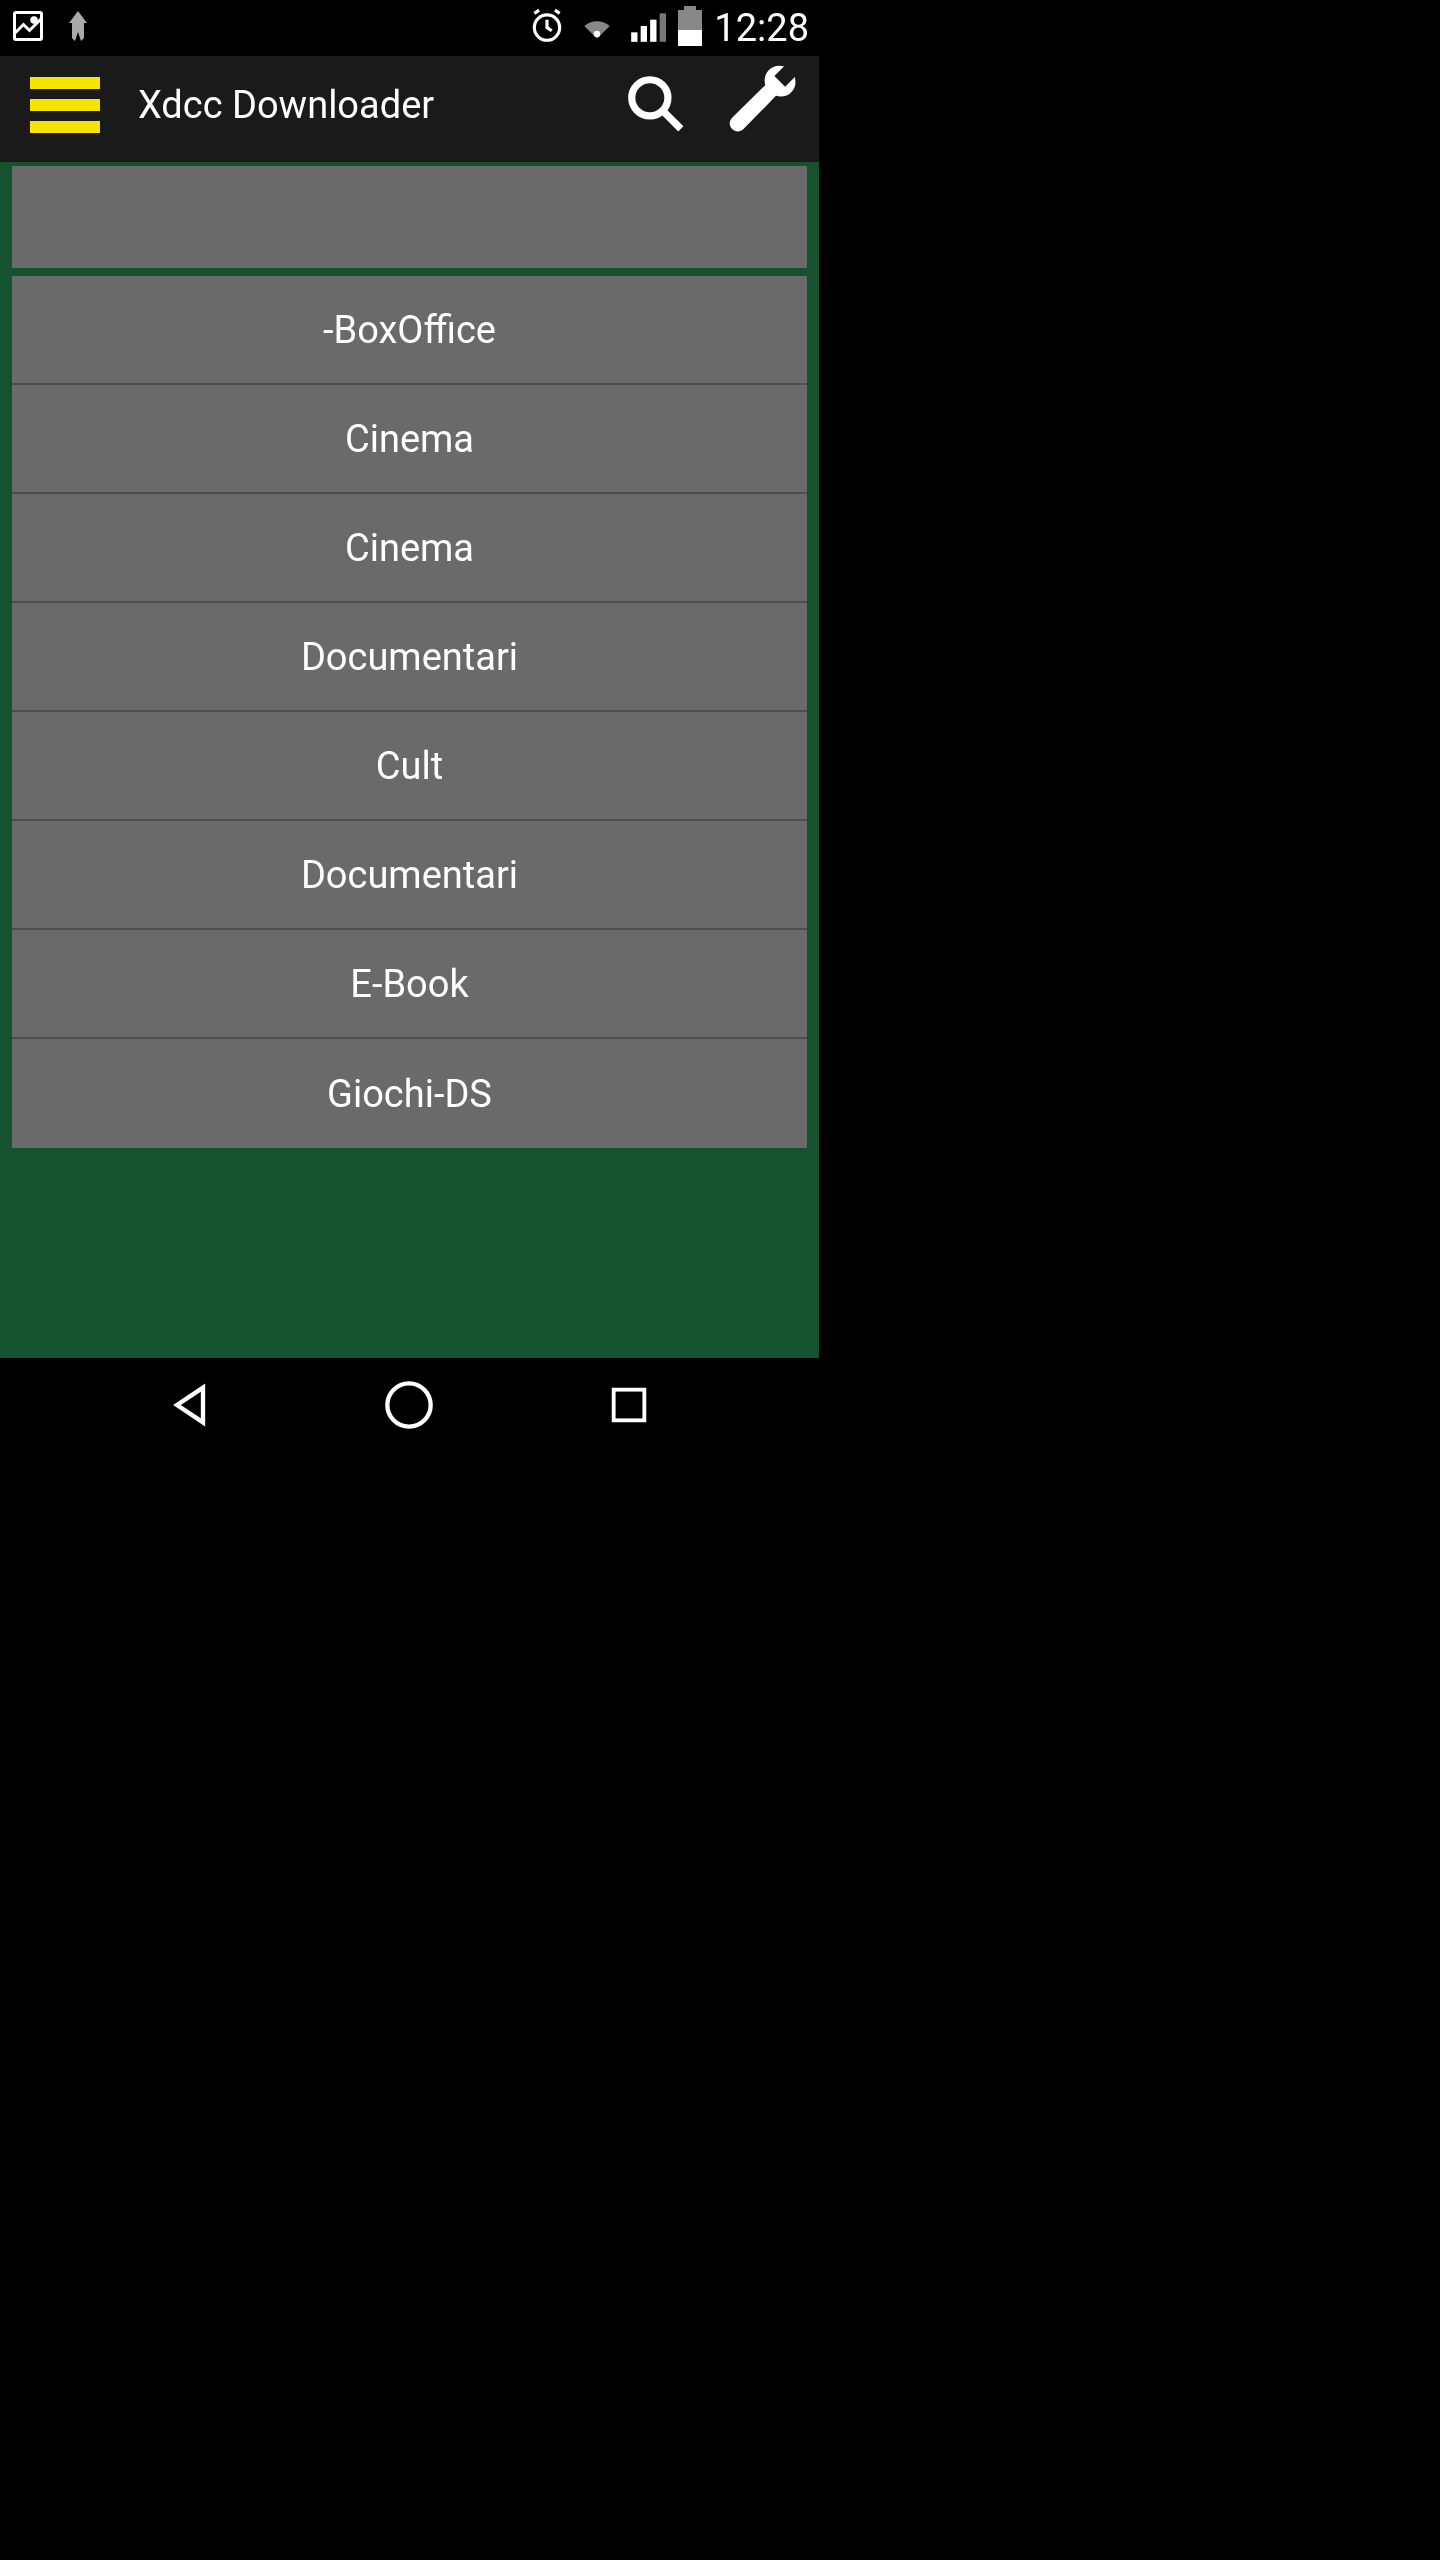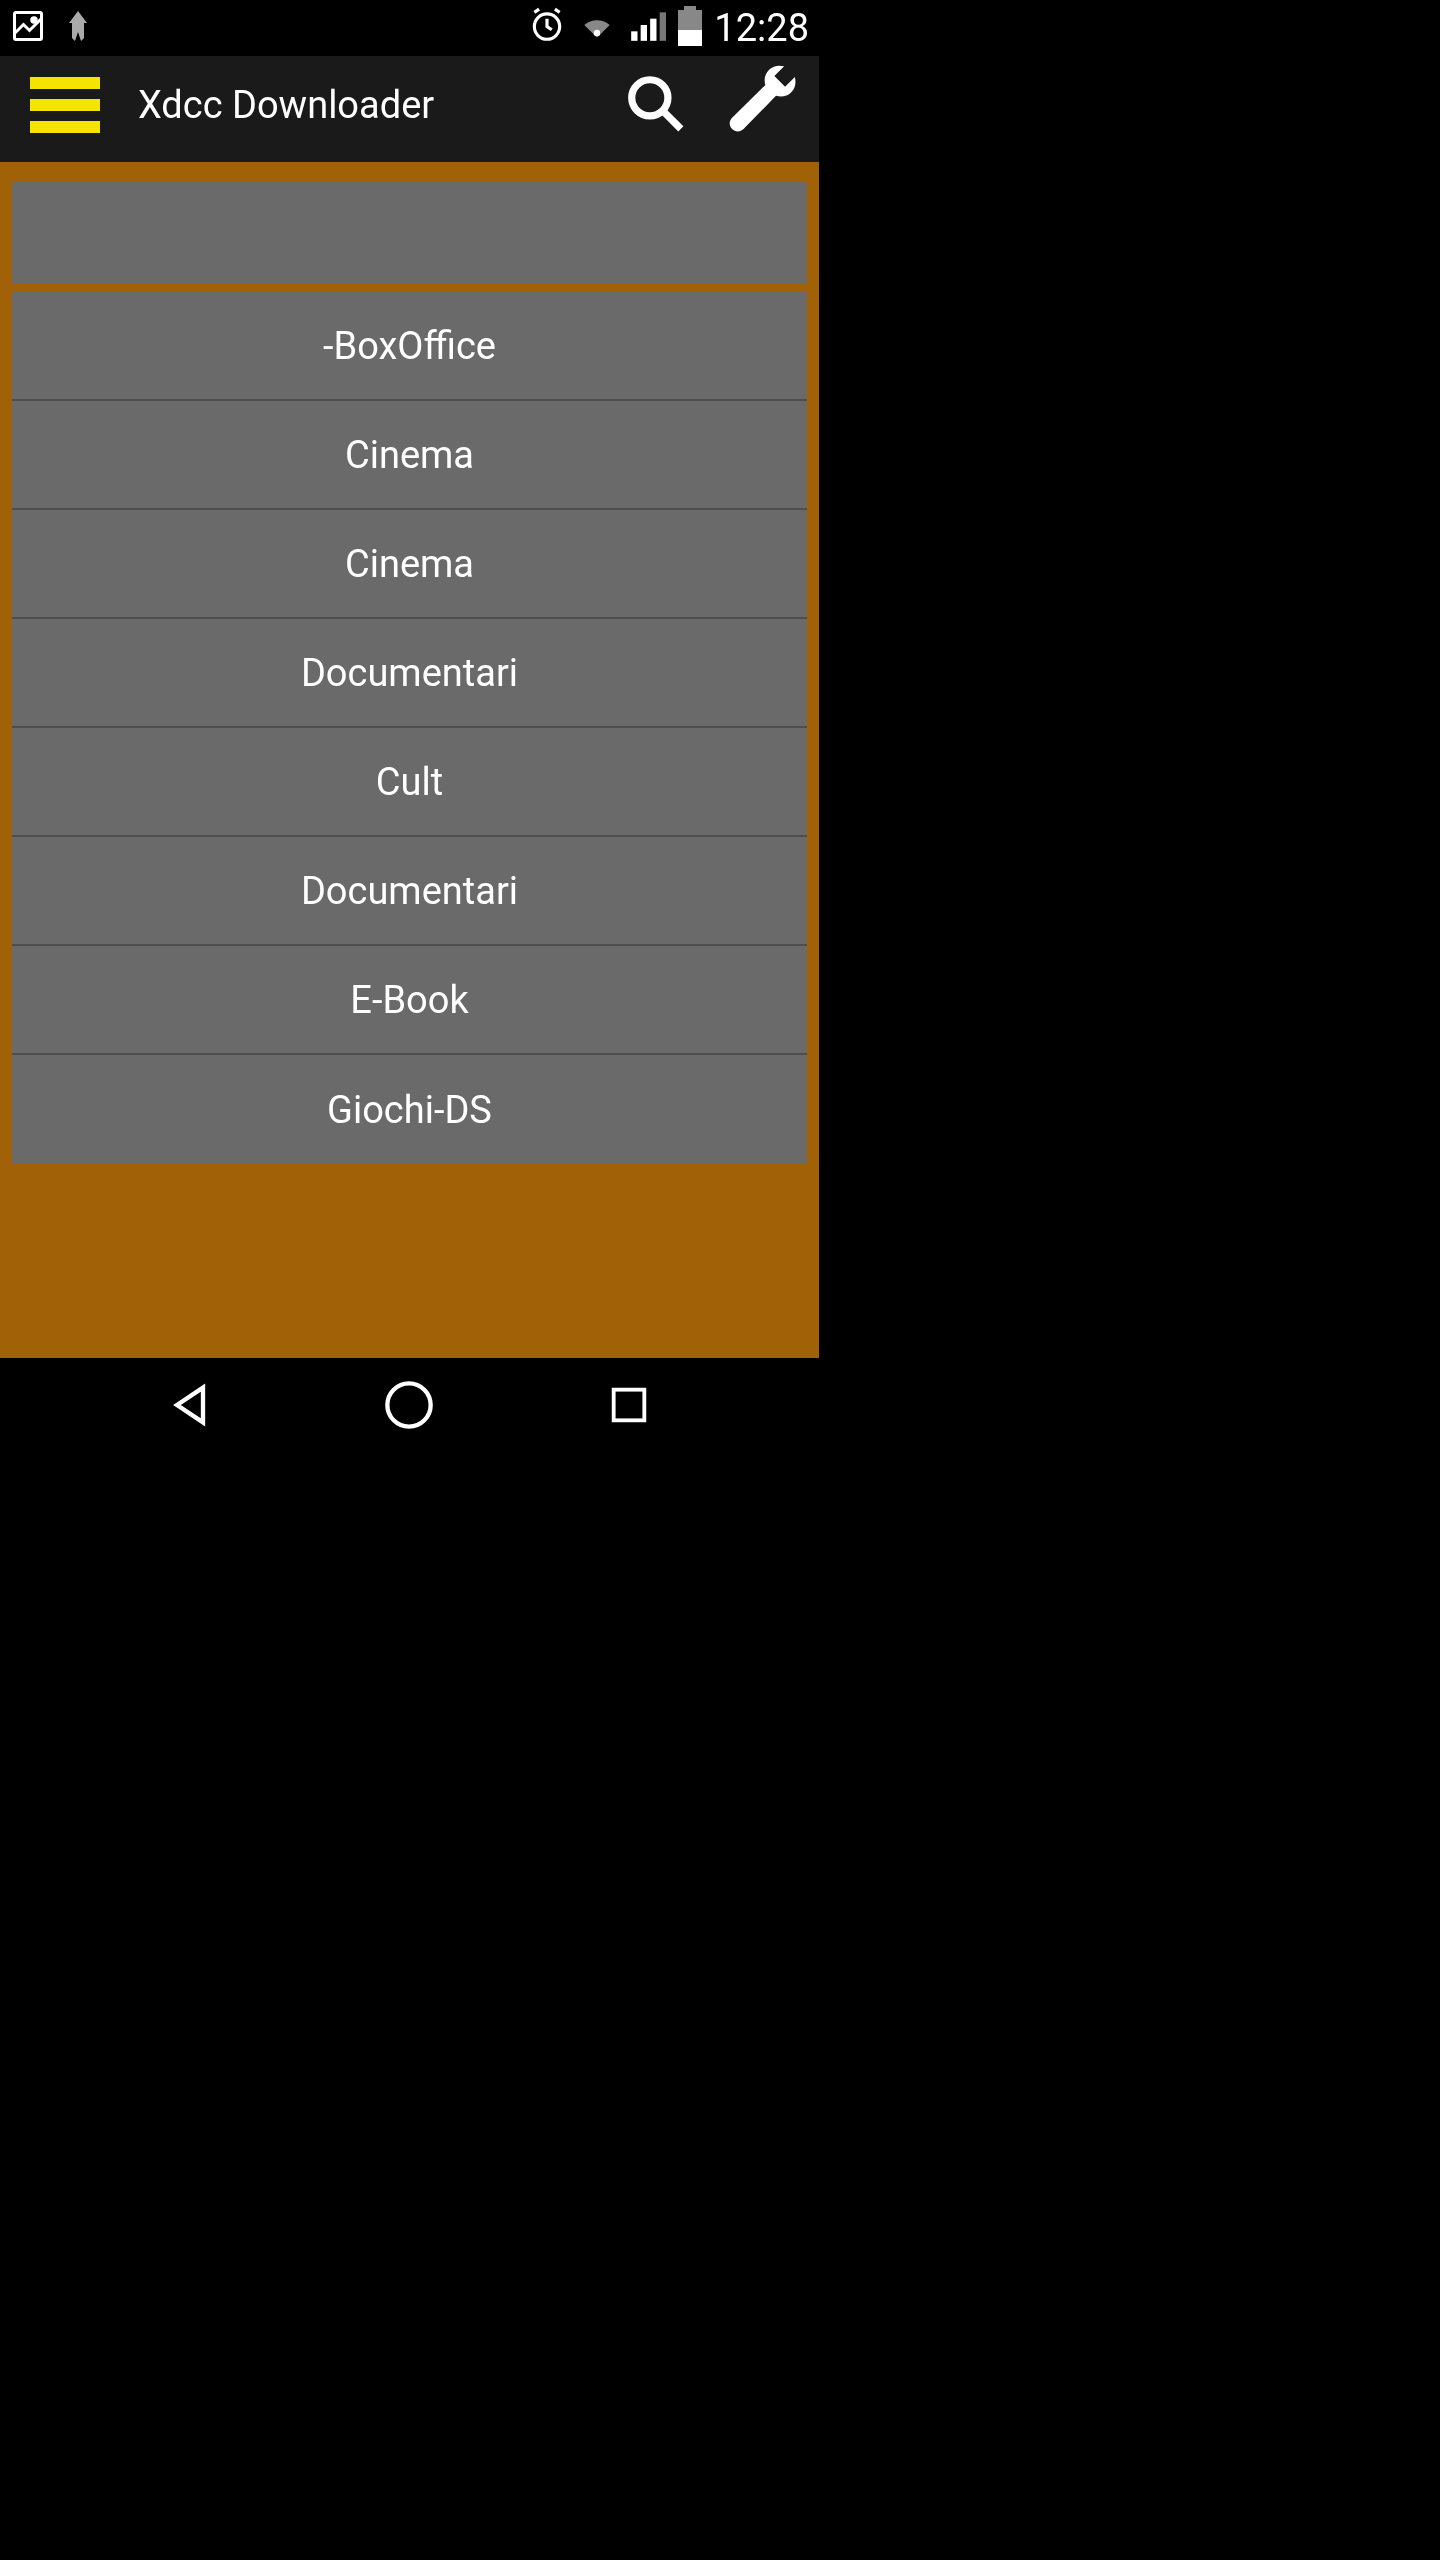--- a/index.html
+++ b/index.html
@@ -30,21 +30,21 @@
       color: #fff;
     }
     .status-left {
       display: flex;
       align-items: center;
       gap: 14px;
     }
     .status-right {
       margin-left: auto;
       display: flex;
-      align-items: flex-start;
+      align-items: center;
       gap: 12px;
     }
     .status-time {
       font-size: 38px;
       font-weight: 400;
       color: #fff;
     }
     .app-bar {
       height: 106px;
       background: #1a1a1a;
@@ -80,22 +80,22 @@
     .icon-button {
       width: 72px;
       height: 72px;
       display: flex;
       align-items: center;
       justify-content: center;
       cursor: pointer;
     }
     .content {
       flex: 1;
-      padding: 20px 12px 0 12px;
-      background: #a16207;
+      padding: 4px 12px 0 12px;
+      background: #14532d;
       overflow: hidden;
       text-align: center;
     }
     .list {
       display: flex;
       flex-direction: column;
     }
     .list-item {
       height: 109px;
       background: #6a6a6a;

